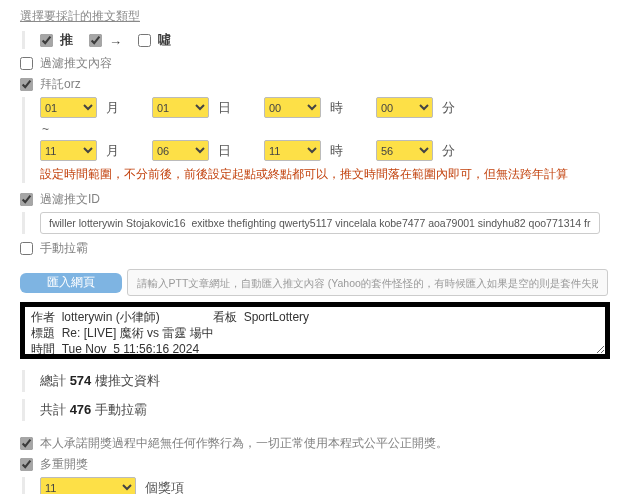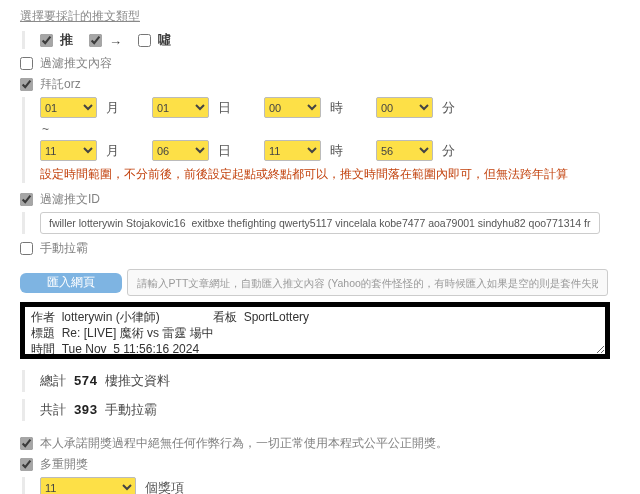--- a/index.html
+++ b/index.html
@@ -49,21 +49,21 @@
     font-family:"Liberation Sans","DejaVu Sans",sans-serif;
   }
   .url-input::placeholder { color:#9a9a9a; }
   textarea.article {
     width:590px; height:57px; border:5px solid #000000;
     padding:3px 6px; font-size:12px; line-height:1.32; color:#333;
     overflow-y:scroll; resize:both;
     font-family:"Liberation Sans","DejaVu Sans",sans-serif;
     margin-bottom:6px;
   }
-  .stat-line { color:#4a4a4a; font-size:13px; padding:2px 0;font-family:Liberation Mono, monospace; }
+  .stat-line { color:#4a4a4a; font-size:13px; padding:2px 0; }
   .stat-line b { color:#222; }
   .stat-block { margin-bottom:7px; }
   .pledge-row { margin-top:14px; }
   .multi-select { width:96px; }
 </style>
 </head>
 <body>
 
 <div>
 
@@ -168,21 +168,21 @@
 </textarea>
 
   
   <div class="indent stat-block">
     <div class="stat-line">
       <span>總計</span> <b>574</b> <span>樓推文資料</span>
     </div>
   </div>
   <div class="indent stat-block">
     <div class="stat-line">
-      <span>共計</span> <b>393</b> <span>手動拉霸</span>
+      <span>共計</span> <b>476</b> <span>手動拉霸</span>
     </div>
   </div>
 
   
   <div class="row pledge-row">
     <input type="checkbox" checked="" style="">
     <span class="cb-label">本人承諾開獎過程中絕無任何作弊行為，一切正常使用本程式公平公正開獎。</span>
   </div>
 
   

